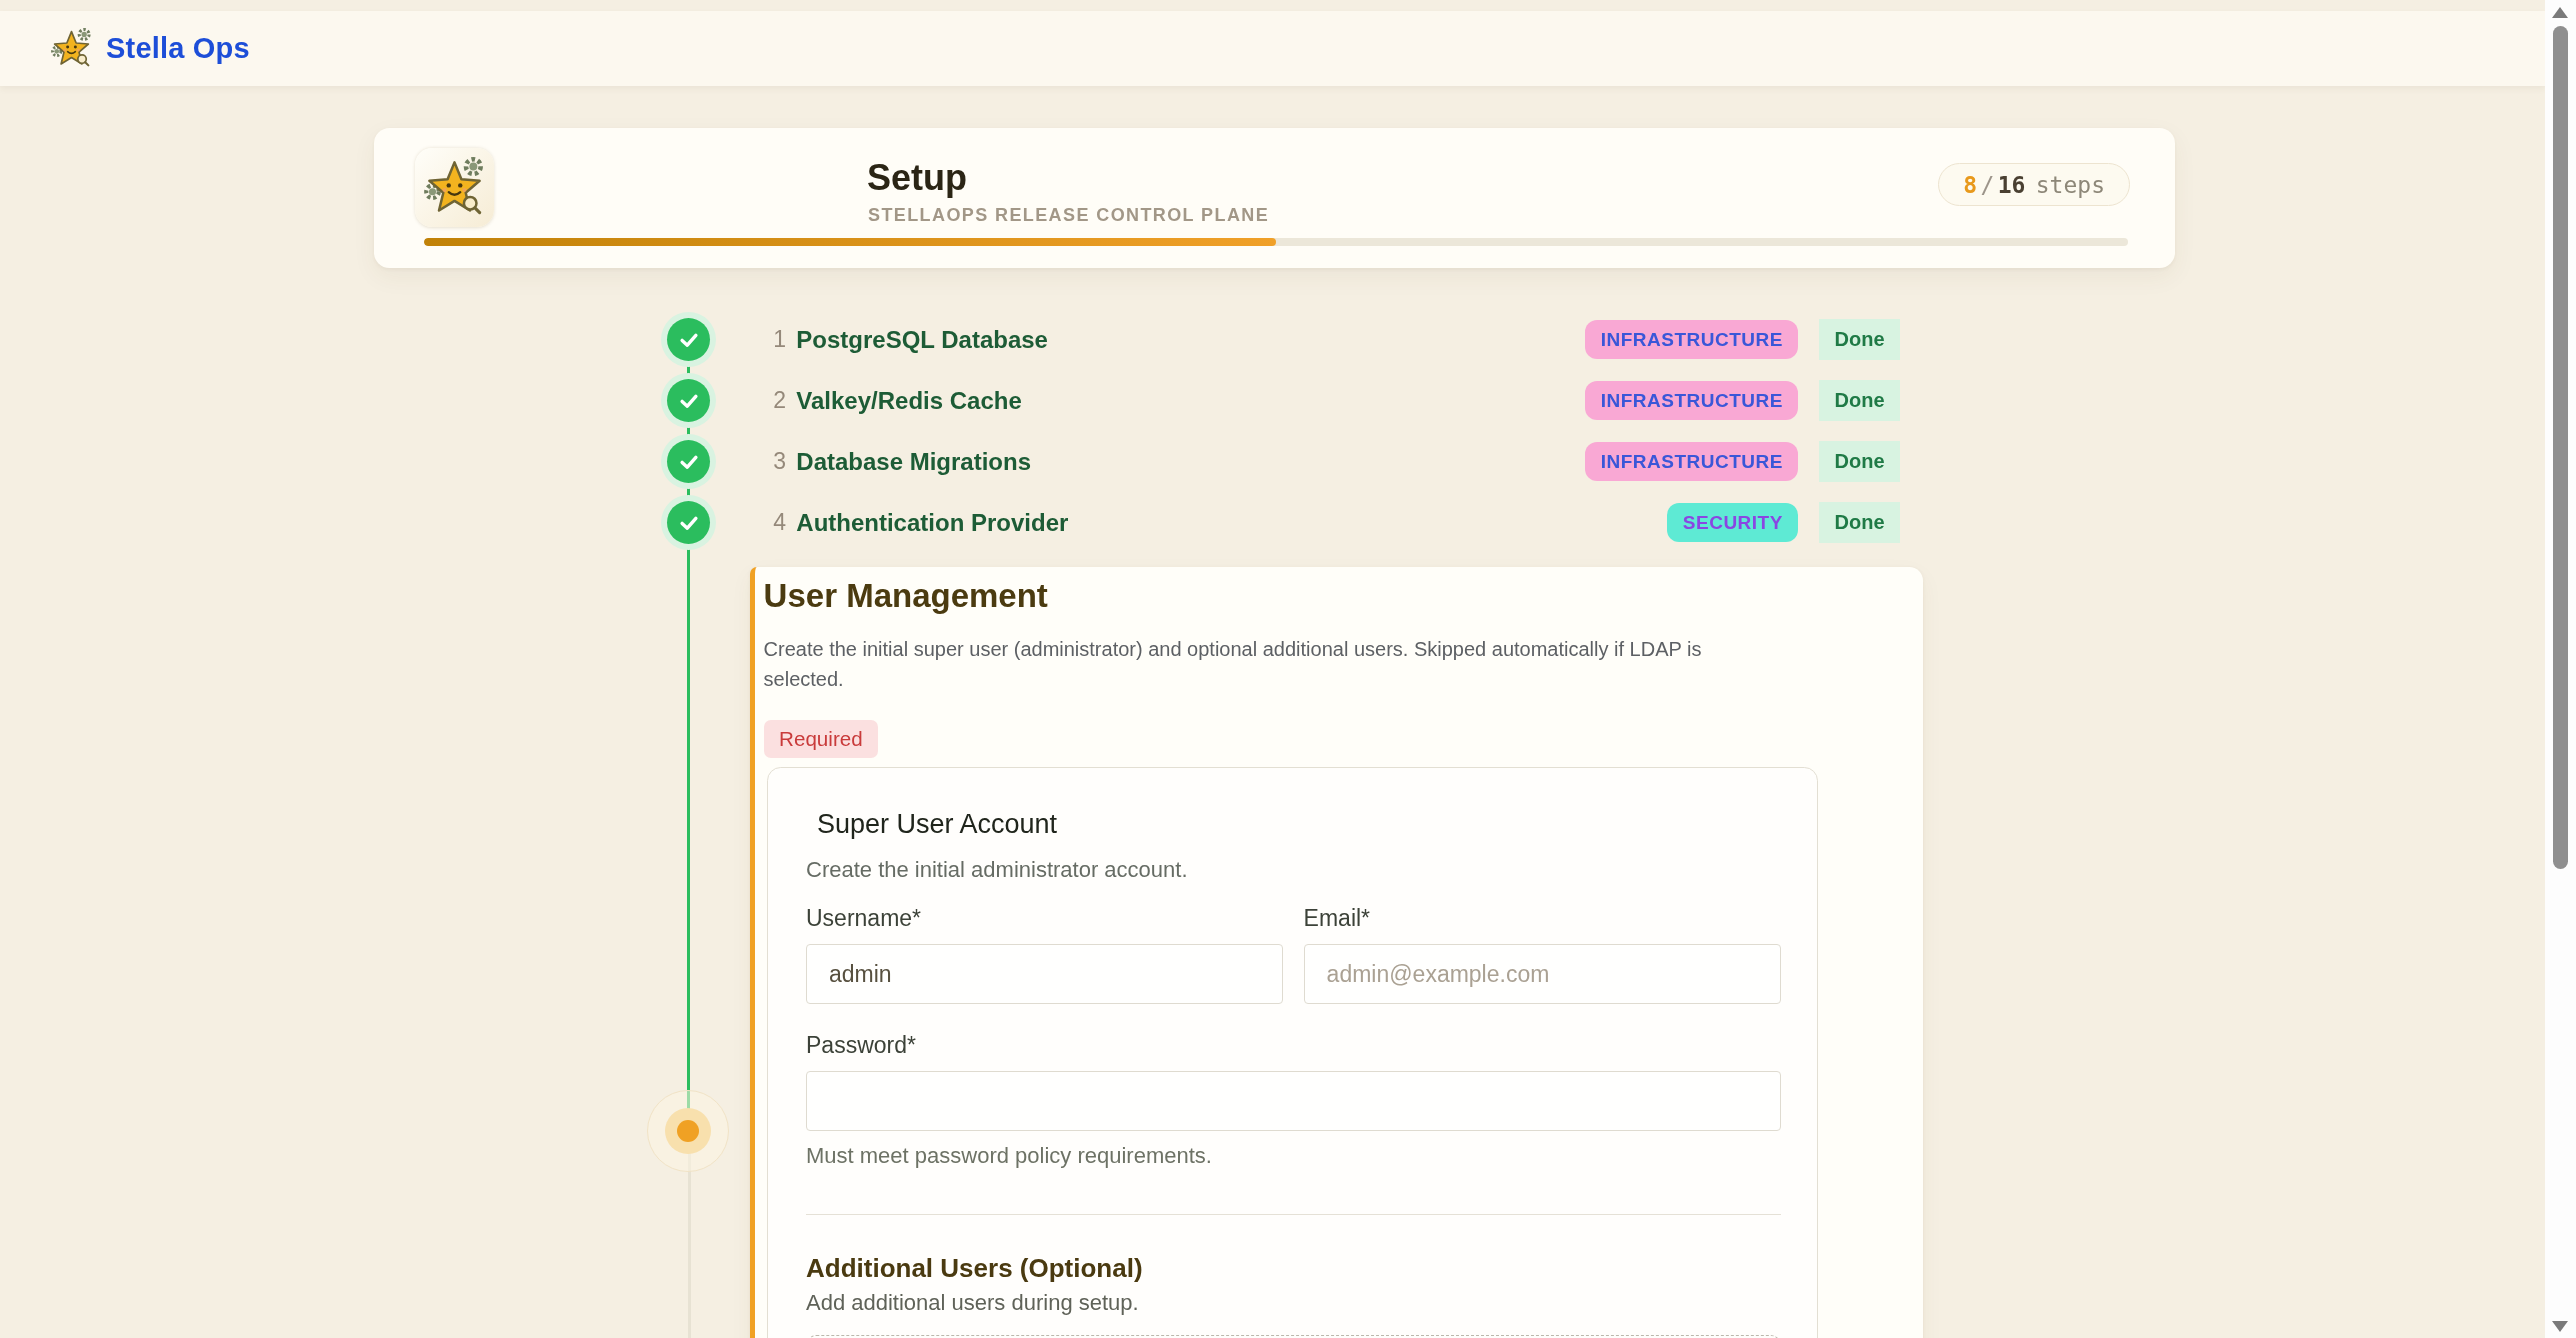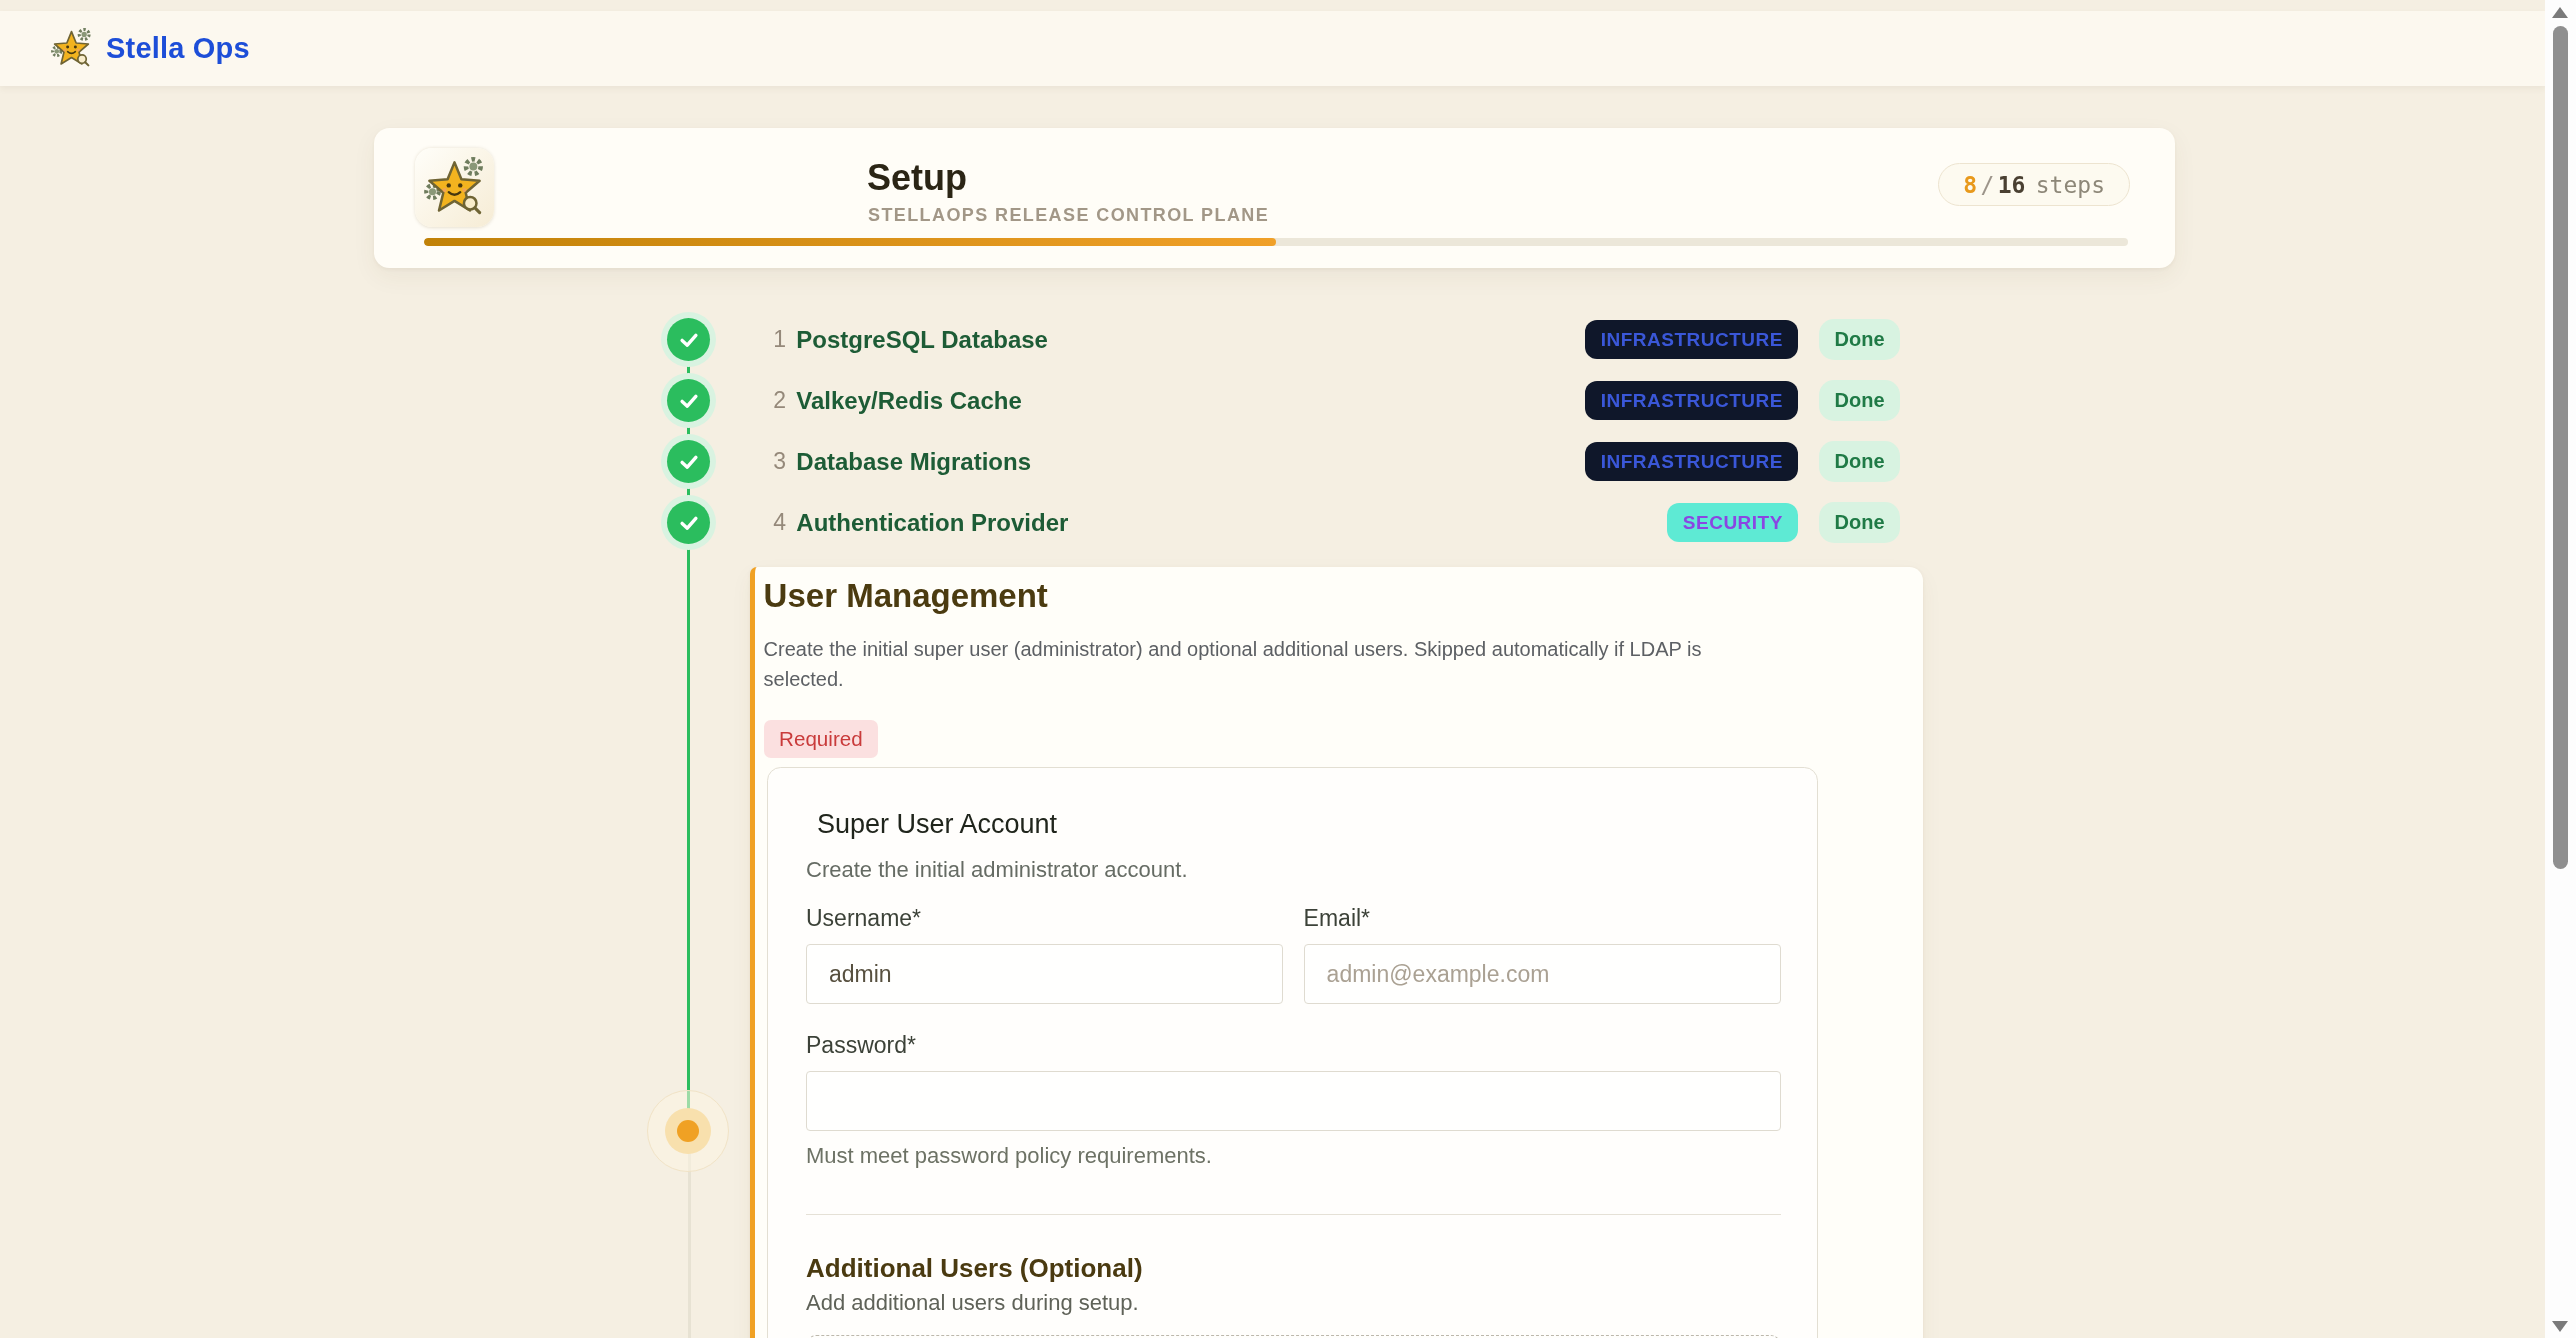--- a/index.html
+++ b/index.html
@@ -85,24 +85,24 @@
   
   .step-rows { position:absolute; left:764px; top:309px; width:1136px; }
   .step-row { height:61px; display:flex; align-items:center; cursor:pointer; }
   .step-num   { width:22px; text-align:right; font-size:23px; color:#95897a; margin-right:10.3px; flex:none; }
   .step-title { font-size:24px; font-weight:600; color:#1d5c36; }
   .step-badges { margin-left:auto; display:flex; align-items:center; gap:20.6px; }
   .badge-cat {
     font-size:19px; font-weight:700; letter-spacing:0.5px;
     padding:8.6px 15.5px; border-radius:12px;
   }
-  .badge-cat.infrastructure { background:#0f172a; color:#3a57d8; }
+  .badge-cat.infrastructure { background:#f9a8d4; color:#3a57d8; }
   .badge-cat.security       { background:#5eead4; color:#8a46e2; }
   .badge-status {
-    font-size:20px; font-weight:700; padding:8.6px 15.5px; border-radius:15px;
+    font-size:20px; font-weight:700; padding:8.6px 15.5px; border-radius:0;
     background:#d8f3e1; color:#1f7a46;
   }
 
   
   .um-card {
     position:absolute; left:750px; top:567px; width:1173px; height:841px;
     background:#fffef9; border-left:5.2px solid #f0a124;
     border-radius:6.9px 13.7px 0 0;
     box-shadow:0 1.7px 4.3px rgba(90,75,40,.06), 0 8.6px 22px rgba(90,75,40,.05);
     padding:10.3px 0 0 8.6px;

